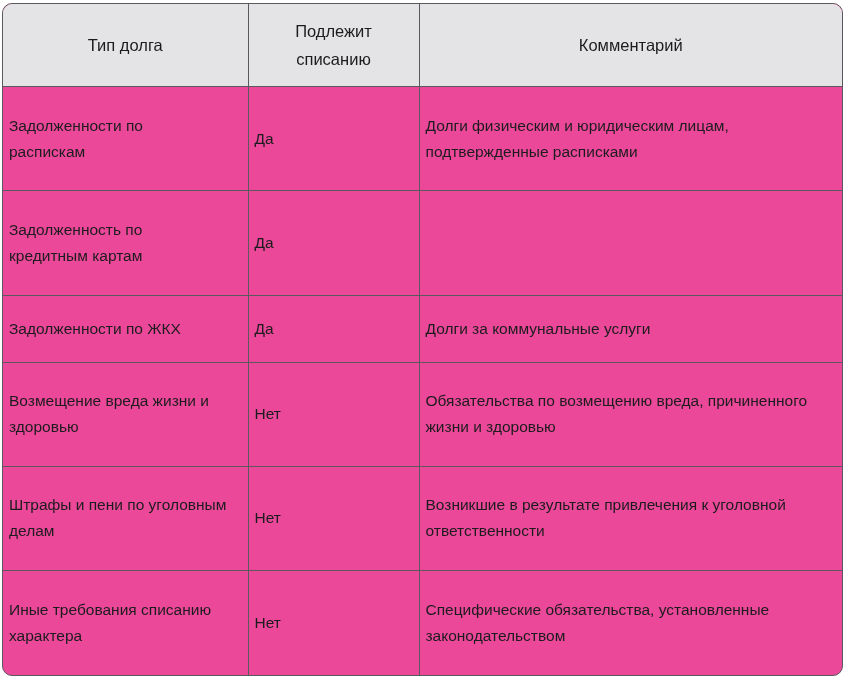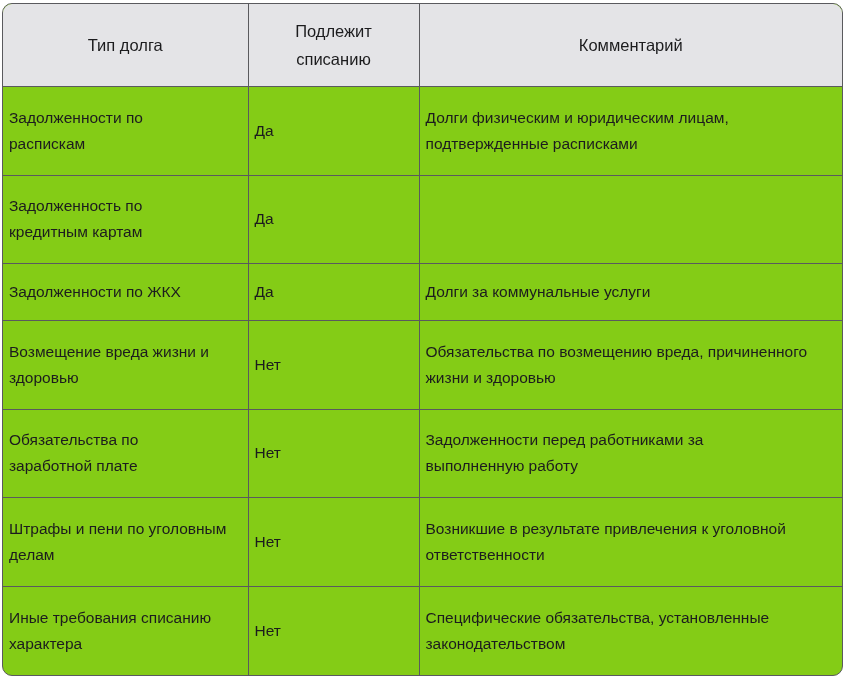--- a/index.html
+++ b/index.html
@@ -1,17 +1,17 @@
 <!DOCTYPE html>
 <html><head>
 <meta charset="utf-8">
 <style>
   html, body { margin: 0; padding: 0; background: #ffffff; }
   body { width: 846px; height: 679px; position: relative; overflow: hidden; font-family: "Liberation Sans", sans-serif; color: #1c1c1e; }
-  .tbl-wrap { position: absolute; left: 2px; top: 3px; width: 841px; height: 673px; border: 1.5px solid #5a5a5e; border-radius: 10px; overflow: hidden; box-sizing: border-box; background: #84cc16; }
+  .tbl-wrap { position: absolute; left: 2px; top: 3px; width: 841px; height: 673px; border: 1.5px solid #5a5a5e; border-radius: 10px; overflow: hidden; box-sizing: border-box; background: #ec4899; }
   table { border-collapse: collapse; width: 100%; height: 100%; table-layout: fixed; }
   th, td { border: 1.5px solid #5a5a5e; font-size: 15.5px; line-height: 26px; padding: 0 6px; vertical-align: middle; }
   tr:first-child th { border-top: none; }
   th:first-child, td:first-child { border-left: none; }
   th:last-child, td:last-child { border-right: none; }
   tr:last-child td { border-bottom: none; }
   th { background: #e4e4e7; font-weight: normal; text-align: center; font-size: 16.5px; line-height: 28px; height: 82px; }
   td { text-align: left; }
   col.c1 { width: 245px; }
   col.c2 { width: 171px; }
@@ -50,25 +50,20 @@
       <td>Задолженности по ЖКХ</td>
       <td>Да</td>
       <td>Долги за коммунальные услуги</td>
     </tr>
     <tr class="r-2">
       <td>Возмещение вреда жизни и здоровью</td>
       <td>Нет</td>
       <td>Обязательства по возмещению вреда, причиненного жизни и здоровью</td>
     </tr>
     <tr class="r-2">
-      <td style="padding-right:80px;">Обязательства по заработной плате</td>
-      <td>Нет</td>
-      <td style="padding-right:90px;">Задолженности перед работниками за выполненную работу</td>
-    </tr>
-    <tr class="r-2">
       <td>Штрафы и пени по уголовным делам</td>
       <td>Нет</td>
       <td>Возникшие в результате привлечения к уголовной ответственности</td>
     </tr>
     <tr class="r-2">
       <td>Иные требования списанию характера</td>
       <td>Нет</td>
       <td>Специфические обязательства, установленные законодательством</td>
     </tr>
   </tbody>

